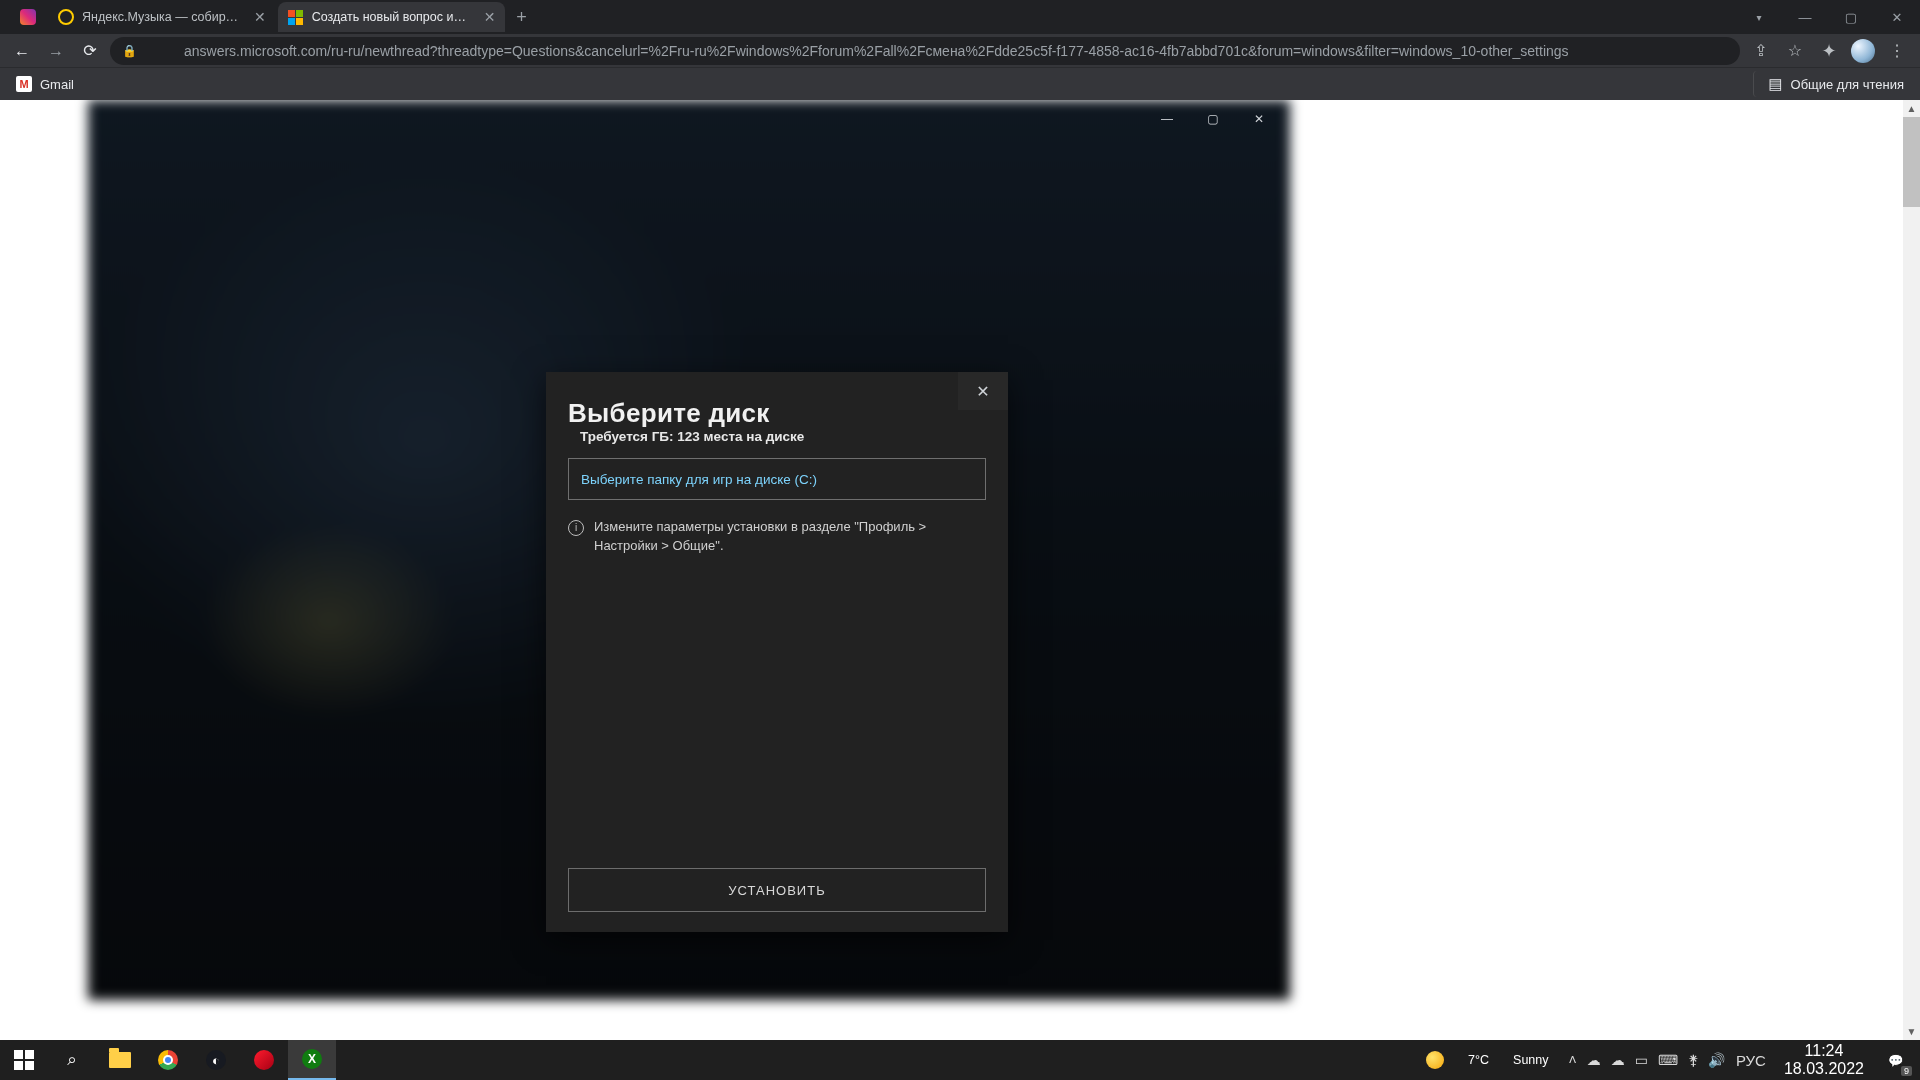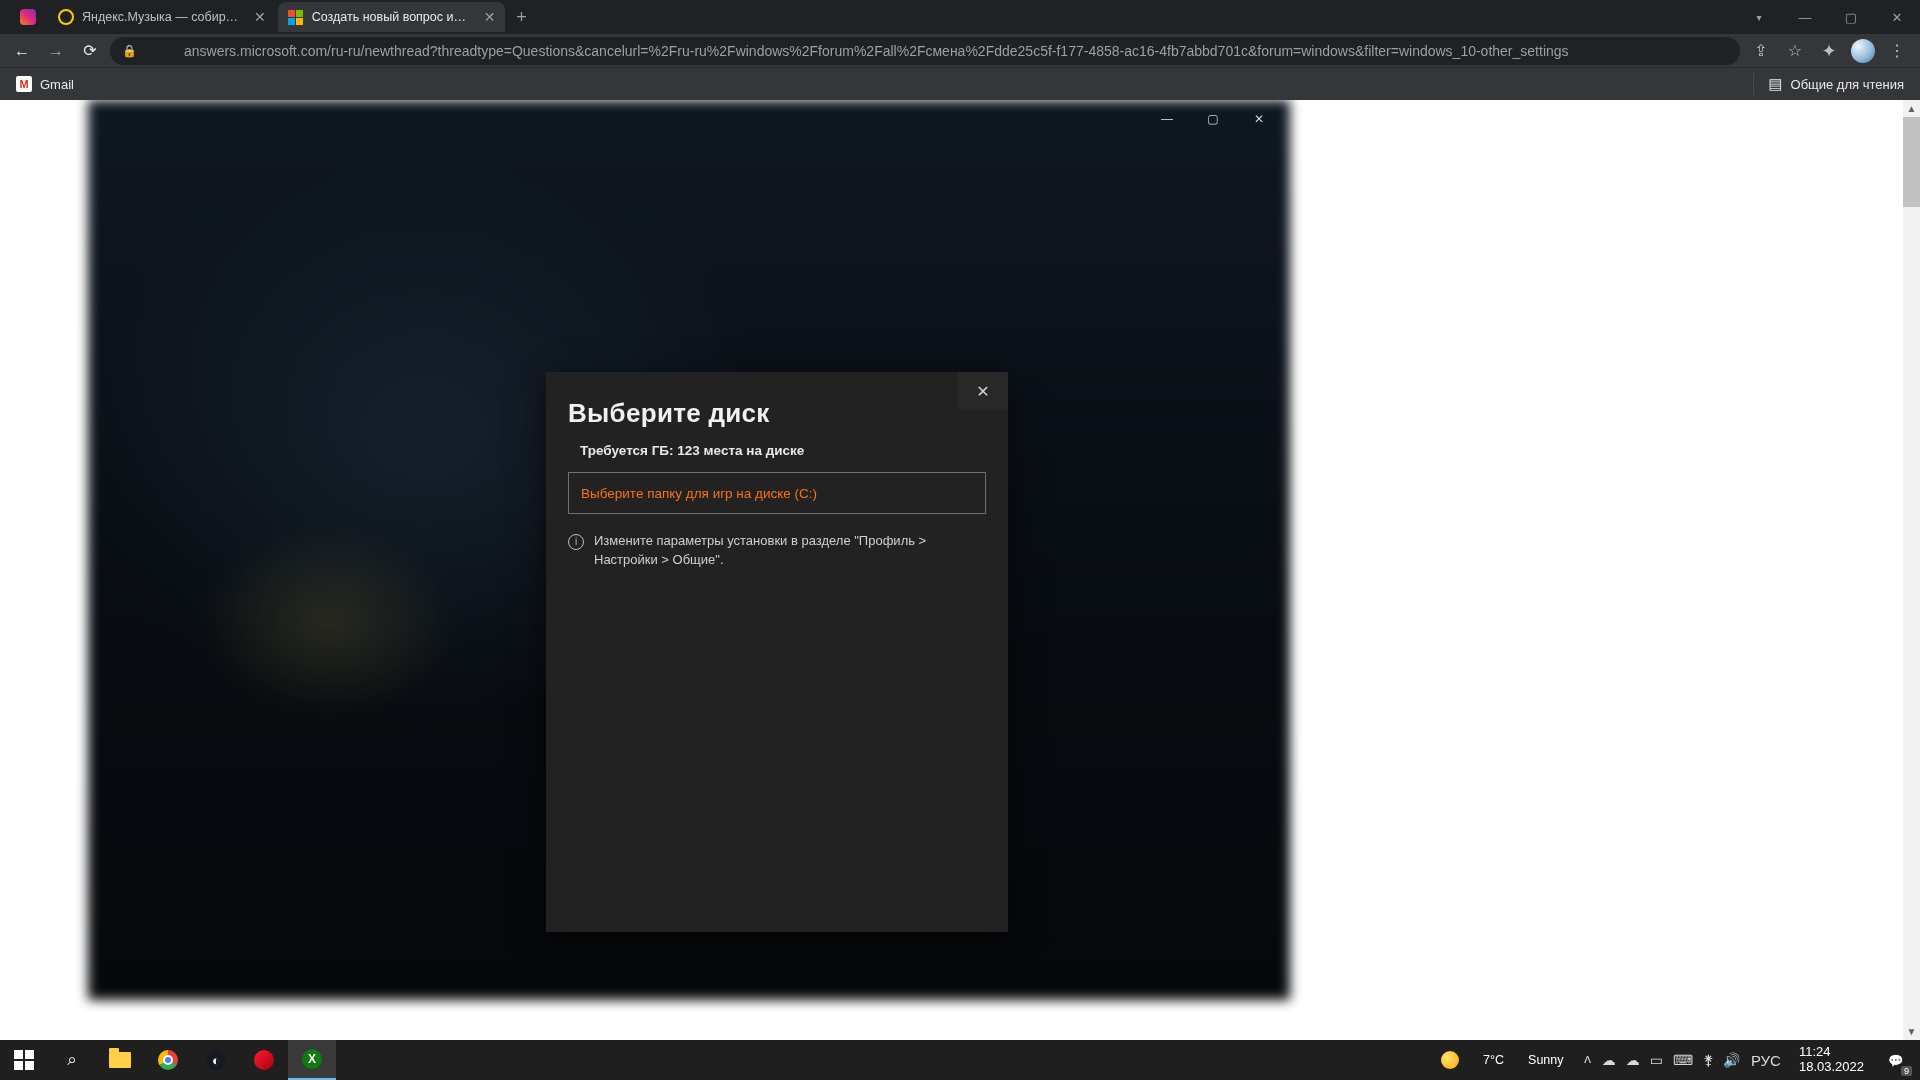--- a/index.html
+++ b/index.html
@@ -43,36 +43,36 @@
               radial-gradient(180px 140px at 20% 58%, rgba(230,210,90,.25), rgba(0,0,0,0) 70%),
               linear-gradient(180deg, #1b2a3b 0%, #0f1720 55%, #0b0f14 100%);
               filter: blur(6px) brightness(.55); }
   .embed-titlebar { position:absolute; top:4px; right:8px; display:flex; gap:0; }
   .embed-titlebar div { width:46px; height:30px; display:flex; align-items:center; justify-content:center; color:#cfd3d7; font-size:12px;}
   
   .modal { position:absolute; left:458px; top:272px; width:462px; height:560px; background:#222222; box-shadow:0 8px 30px rgba(0,0,0,.6); color:#e4e4e4; }
   .modal-close { position:absolute; right:0; top:0; width:50px; height:38px; display:flex; align-items:center; justify-content:center; color:#cfd3d7; background:rgba(255,255,255,.03);}
   .modal-inner { padding: 26px 22px 20px 22px; display:flex; flex-direction:column; height:100%; }
   .modal-title { font-size:26px; font-weight:600; color:#f1f1f1; letter-spacing:.3px; }
-  .modal-sub { margin-top:14px; margin-left:12px; font-size:13.5px; font-weight:600; color:#e8e8e8; }
-  .drive-box { margin-top:14px; border:1px solid #6f6f6f; height:42px; display:flex; align-items:center; padding:0 12px; font-size:13.5px; color:#f97316; }
+  .modal-sub { margin-left:12px; font-size:13.5px; font-weight:600; color:#e8e8e8; }
+  .drive-box { margin-top:14px; border:1px solid #6f6f6f; height:42px; display:flex; align-items:center; padding:0 12px; font-size:13.5px; color:#7dd3fc; }
   .info-row { margin-top:18px; display:flex; gap:10px; align-items:flex-start; font-size:13px; color:#d0d0d0; line-height:1.45; }
   .info-row .i { width:16px; height:16px; border:1.4px solid #bdbdbd; border-radius:50%; display:flex; align-items:center; justify-content:center; font-size:10px; color:#bdbdbd; margin-top:2px; flex:0 0 auto;}
   .install-btn { margin-top:auto; height:44px; border:1px solid #6d6d6d; display:flex; align-items:center; justify-content:center; font-size:13px; letter-spacing:1px; color:#d7d7d7; }
   
   .taskbar { position:fixed; left:0; bottom:0; width:100%; height:40px; background:#1f1f1f; display:flex; align-items:center; color:#fff; font-size:12.5px; }
   .tb-left { display:flex; align-items:center; height:100%; }
   .tb-btn { width:48px; height:100%; display:flex; align-items:center; justify-content:center; color:#fff; }
   .tb-btn.active { background:#3a3a3a; border-bottom:2px solid #76b9ed; }
   .tb-right { margin-left:auto; display:flex; align-items:center; height:100%; padding-right:2px;}
   .weather { display:flex; align-items:center; gap:24px; padding:0 12px; }
   .sun { width:18px; height:18px; border-radius:50%; background:radial-gradient(circle at 35% 35%, #ffe36b, #f6a609); }
   .tray { display:flex; align-items:center; gap:10px; padding:0 8px; color:#d9d9d9; font-size:14px;}
   .tray .lang { font-size:15px;}
-  .clock { padding:0 10px; font-size:13px; line-height:1.15; }
+  .clock { padding:0 10px; text-align:center; font-size:16px; line-height:1.15; }
   .notif { width:44px; height:100%; display:flex; align-items:center; justify-content:center; position:relative;}
   .notif .badge { position:absolute; right:6px; bottom:4px; background:#555; color:#fff; font-size:9px; padding:0 3px; border-radius:2px;}
   
   .ic-start { display:grid; grid-template-columns:9px 9px; grid-template-rows:9px 9px; gap:2px;}
   .ic-start div{ background:#fff;}
   .ic-folder{ width:22px; height:16px; background:#ffcf48; position:relative; border-radius:1px;}
   .ic-folder::before{content:"";position:absolute;left:0;top:-4px;width:10px;height:4px;background:#ffcf48;border-radius:1px 1px 0 0;}
   .ic-chrome{ width:20px; height:20px; border-radius:50%; background:conic-gradient(#ea4335 0 120deg,#34a853 120deg 240deg,#fbbc05 240deg 360deg); position:relative;}
   .ic-chrome::after{content:"";position:absolute;inset:5px;border-radius:50%;background:#fff;}
   .ic-chrome::before{content:"";position:absolute;inset:7px;border-radius:50%;background:#4285f4;z-index:1;}
@@ -167,20 +167,23 @@
       <div class="modal-inner">
         <div class="modal-title">Выберите диск</div>
         <div class="modal-sub">Требуется ГБ: 123 места на диске</div>
         <div class="drive-box">
           <span>Выберите папку для игр на диске (C:)</span>
         </div>
         <div class="info-row">
           <span class="i">i</span>
           <span>Измените параметры установки в разделе "Профиль &gt; Настройки &gt; Общие".</span>
         </div>
+        <div class="install-btn">
+          <span>УСТАНОВИТЬ</span>
+        </div>
       </div>
     </div>
   </div>
 
   <div class="scrollbar">
     <div class="arrow">▲</div>
     <div class="track">
         <div class="thumb"></div>
       </div>
     <div class="arrow">▼</div>

